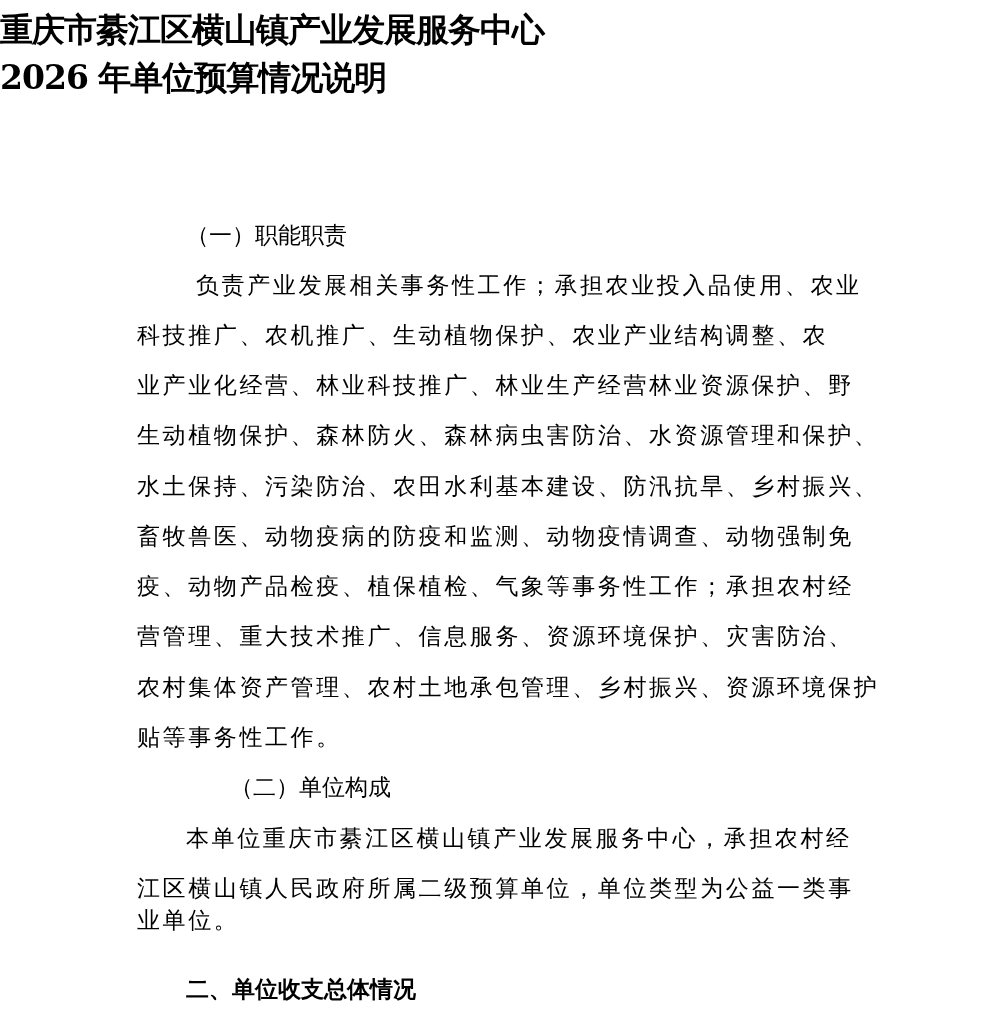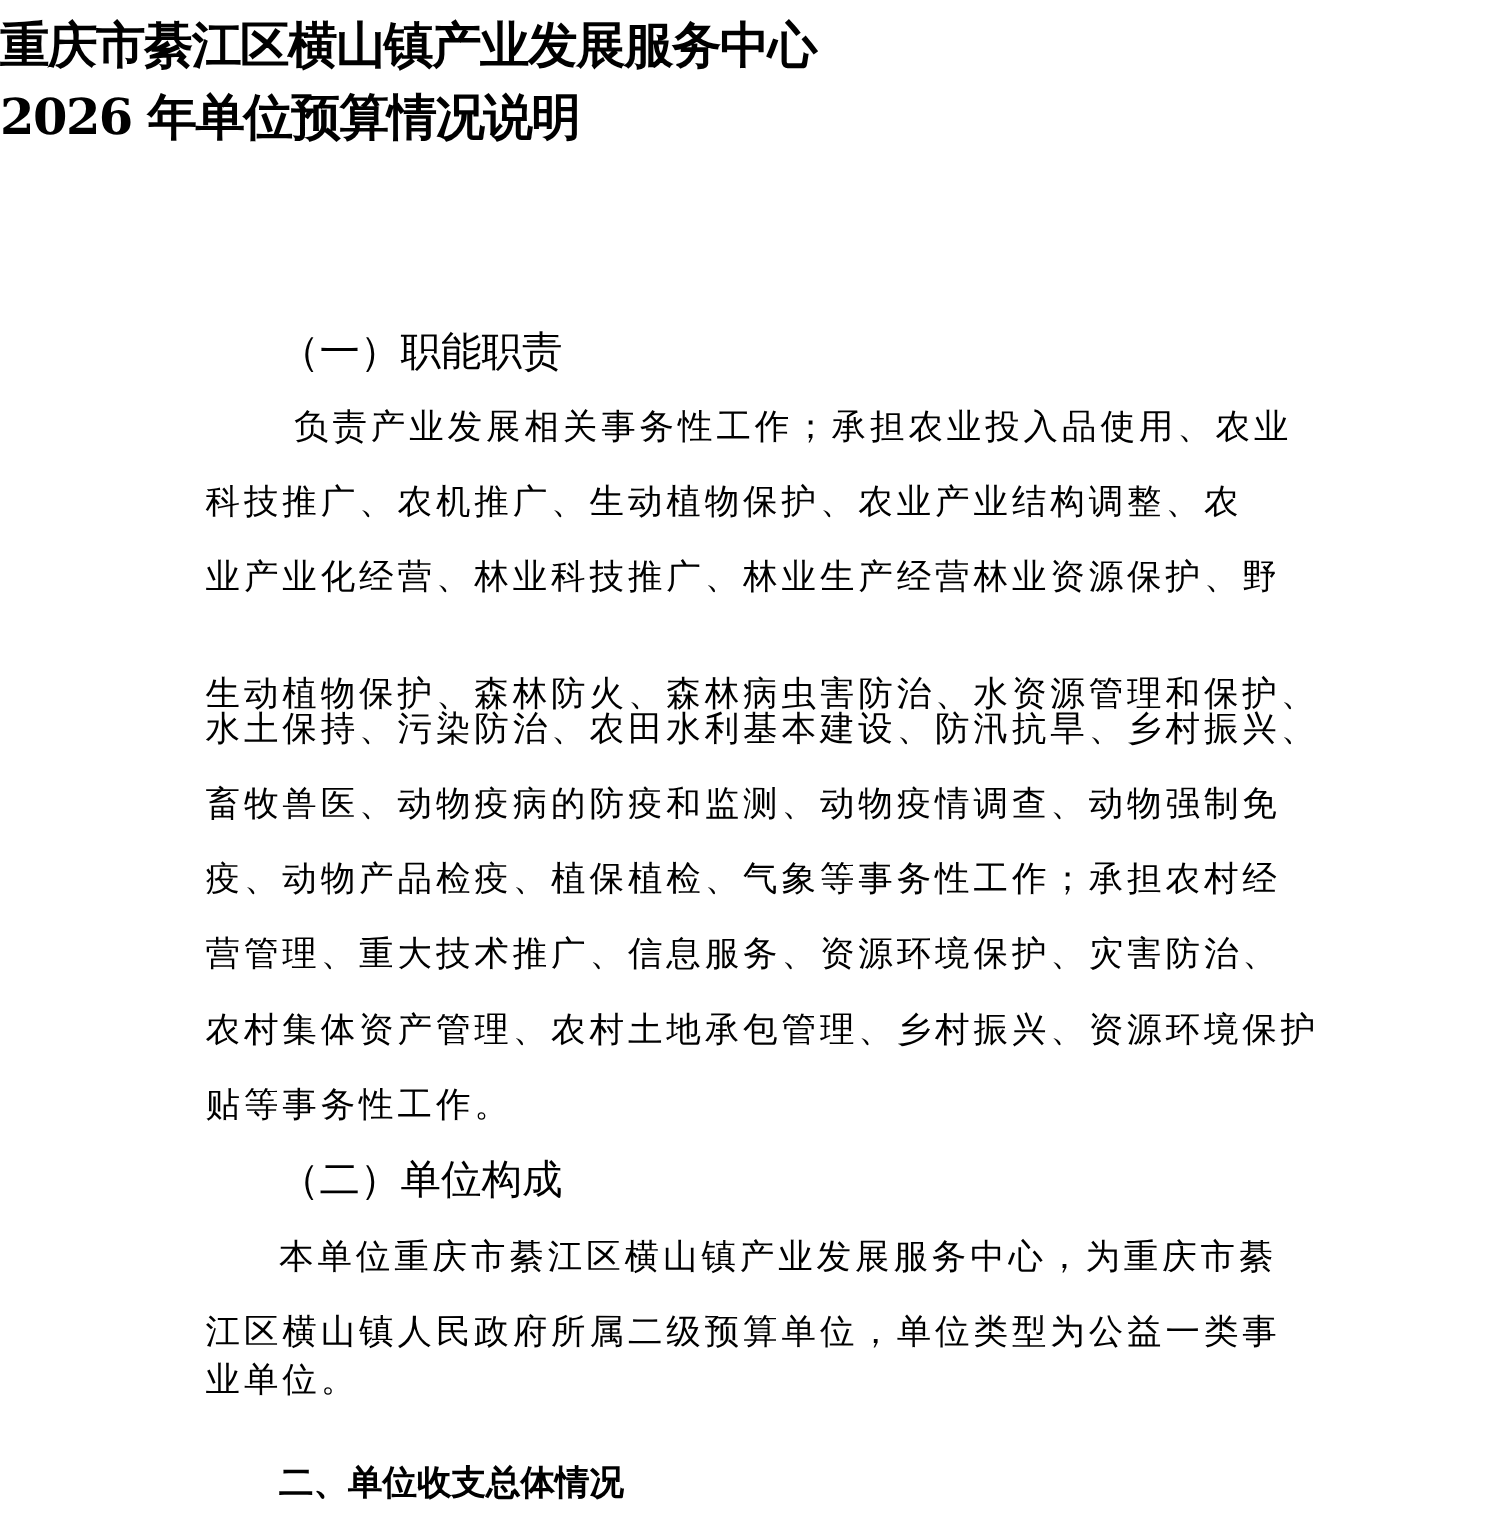--- a/index.html
+++ b/index.html
@@ -41,21 +41,21 @@
       font-family: "DejaVu Sans", "Liberation Sans", sans-serif;
       font-weight: bold;
       font-size: 23px;
       line-height: 30px;
       white-space: nowrap;
     }
     .h2 {
       position: absolute;
       left: 186px;
       font-family: "DejaVu Serif", "Liberation Serif", serif;
-      font-size: 27px;
+      font-size: 23px;
       line-height: 30px;
       white-space: nowrap;
       text-align: right;
     }
     .line {
       position: absolute;
       font-family: "DejaVu Serif", "Liberation Serif", serif;
       font-size: 23px;
       line-height: 30px;
       white-space: nowrap;
@@ -72,32 +72,32 @@
   <div class="title t1">重庆市綦江区横山镇产业发展服务中心</div>
   <div class="title t2">2026 年单位预算情况说明</div>
 
 
   <div class="h2" style="top:220px;">（一）职能职责</div>
 
   <div>
     <div class="line first" style="top:270px;margin-left:10px;">负责产业发展相关事务性工作；承担农业投入品使用、农业</div>
     <div class="line cont" style="top:320px;">科技推广、农机推广、生动植物保护、农业产业结构调整、农</div>
     <div class="line cont" style="top:370px;">业产业化经营、林业科技推广、林业生产经营林业资源保护、野</div>
-    <div class="line cont" style="top:420px;margin-top:28px;">生动植物保护、森林防火、森林病虫害防治、水资源管理和保护、</div>
+    <div class="line cont" style="top:420px;">生动植物保护、森林防火、森林病虫害防治、水资源管理和保护、</div>
     <div class="line cont" style="top:471px;">水土保持、污染防治、农田水利基本建设、防汛抗旱、乡村振兴、</div>
     <div class="line cont" style="top:521px;">畜牧兽医、动物疫病的防疫和监测、动物疫情调查、动物强制免</div>
     <div class="line cont" style="top:571px;">疫、动物产品检疫、植保植检、气象等事务性工作；承担农村经</div>
     <div class="line cont" style="top:621px;">营管理、重大技术推广、信息服务、资源环境保护、灾害防治、</div>
     <div class="line cont" style="top:672px;">农村集体资产管理、农村土地承包管理、乡村振兴、资源环境保护</div>
     <div class="line cont" style="top:722px;">贴等事务性工作。</div>
   </div>
 
-  <div class="h2" style="top:772px;">（二）单位构成</div>
+  <div class="h2" style="top:772px;margin-left:44px;">（二）单位构成</div>
 
   <div>
-    <div class="line first" style="top:823px;">本单位重庆市綦江区横山镇产业发展服务中心，为重庆市綦</div>
+    <div class="line first" style="top:823px;">本单位重庆市綦江区横山镇产业发展服务中心，承担农村经</div>
     <div class="line cont" style="top:873px;">江区横山镇人民政府所属二级预算单位，单位类型为公益一类事</div>
     <div class="line cont" style="top:905px;">业单位。</div>
   </div>
 
   <div class="h1" style="top:974px;">二、单位收支总体情况</div>
 
 </div>
 
 </body></html>

